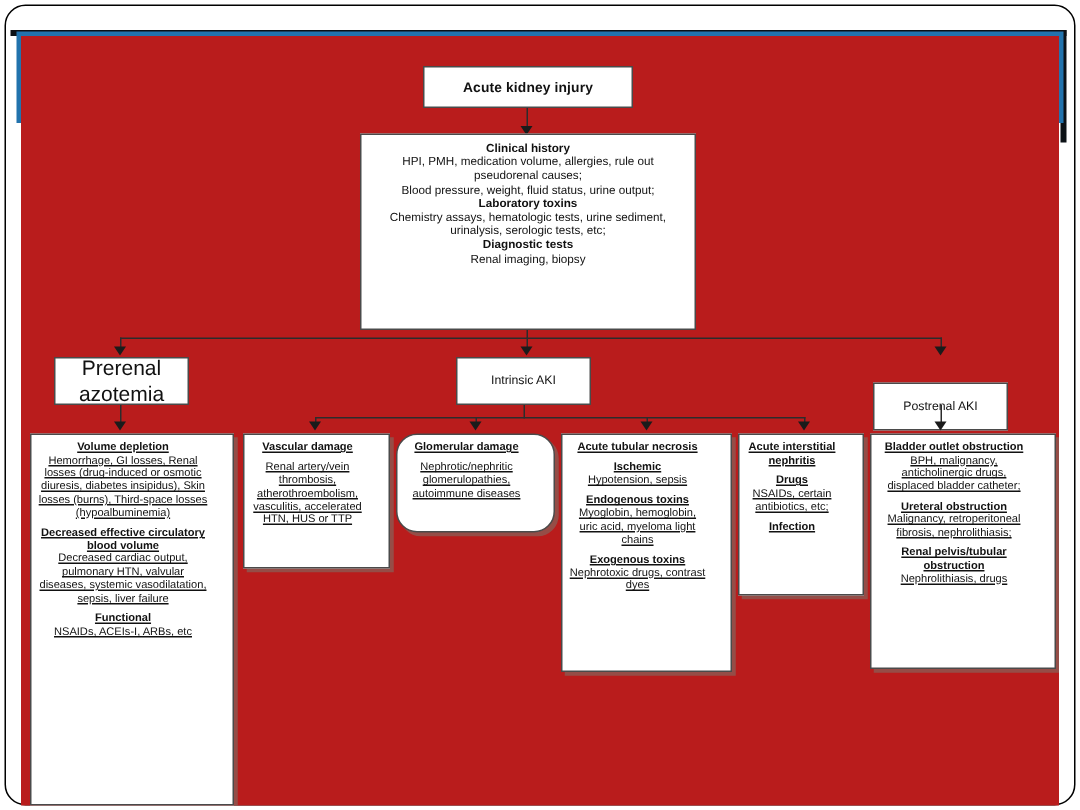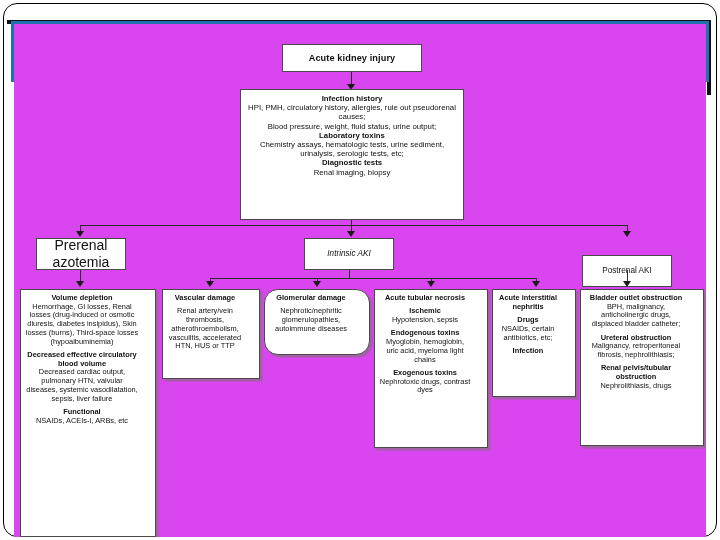--- a/index.html
+++ b/index.html
@@ -46,21 +46,21 @@
     width: 698px; height: 61px;
     border: 4px solid #2273ad;
     background: transparent;
   }
 
   
   #canvas {
     position: absolute;
     left: 14px; top: 24px;
     width: 692px; height: 513px;
-    background: #d946ef;
+    background: #b91c1c;
     overflow: hidden;
   }
 
   
   .node {
     position: absolute;
     background: #ffffff;
     border: 1.2px solid #4a4a4a;
     color: #111;
     text-align: center;
@@ -101,30 +101,30 @@
     padding: 4px 5px 0 5px;
   }
   #n-prerenal {
     left: 22px; top: 214px; width: 90px; height: 32px;
     font-size: 14px;
     display: flex; align-items: center; justify-content: center;
   }
   #n-intrinsic {
     left: 290px; top: 214px; width: 90px; height: 32px;
     font-size: 8.2px;
-    display: flex; align-items: center; justify-content: center; font-style: italic;
+    display: flex; align-items: center; justify-content: center;
   }
   #n-postrenal {
     left: 568px; top: 231px; width: 90px; height: 32px;
     font-size: 8.2px;
     display: flex; align-items: center; justify-content: center;
   }
 
   
-  .leaf { font-size: 7.4px; padding: 4px 16px 5px 4px; }
+  .leaf { font-size: 7.4px; padding: 4px 16px 5px 4px; text-decoration: underline; }
   #n-volume    { left: 6px;   top: 265px; width: 136px; height: 248px; }
   #n-vascular  { left: 148px; top: 265px; width: 98px;  height: 90px; }
   #n-glomerular{ left: 250px; top: 265px; width: 106px; height: 66px; border-radius: 14px; }
   #n-atn       { left: 360px; top: 265px; width: 114px; height: 159px; }
   #n-ain       { left: 478px; top: 265px; width: 84px;  height: 108px; }
   #n-postobs   { left: 566px; top: 265px; width: 124px; height: 157px; }
 </style>
 </head>
 <body>
 
@@ -138,22 +138,22 @@
   <div id="canvas">
 
     <div class="node" id="n-aki">
       <span>Acute kidney injury</span>
     </div>
 
     <div class="vline" style="left:337px; top:48px; height:15px;"></div>
     <div class="arrow" style="left:333px; top:60px;"></div>
 
     <div class="node" id="n-workup">
-      <div class="hd">Infection history</div>
-      <div class="bd">HPI, PMH, circulatory history, allergies, rule out pseudorenal causes;</div>
+      <div class="hd">Clinical history</div>
+      <div class="bd">HPI, PMH, medication volume, allergies, rule out pseudorenal causes;</div>
       <div class="bd">Blood pressure, weight, fluid status, urine output;</div>
       <div class="hd">Laboratory toxins</div>
       <div class="bd">Chemistry assays, hematologic tests, urine sediment, urinalysis, serologic tests, etc;</div>
       <div class="hd">Diagnostic tests</div>
       <div class="bd">Renal imaging, biopsy</div>
     </div>
 
     <div class="vline" style="left:337px; top:196px; height:6px;"></div>
     <div class="hline" style="left:66px; top:201px; width:548px;"></div>
     <div class="vline" style="left:66px;  top:201px; height:8px;"></div>

